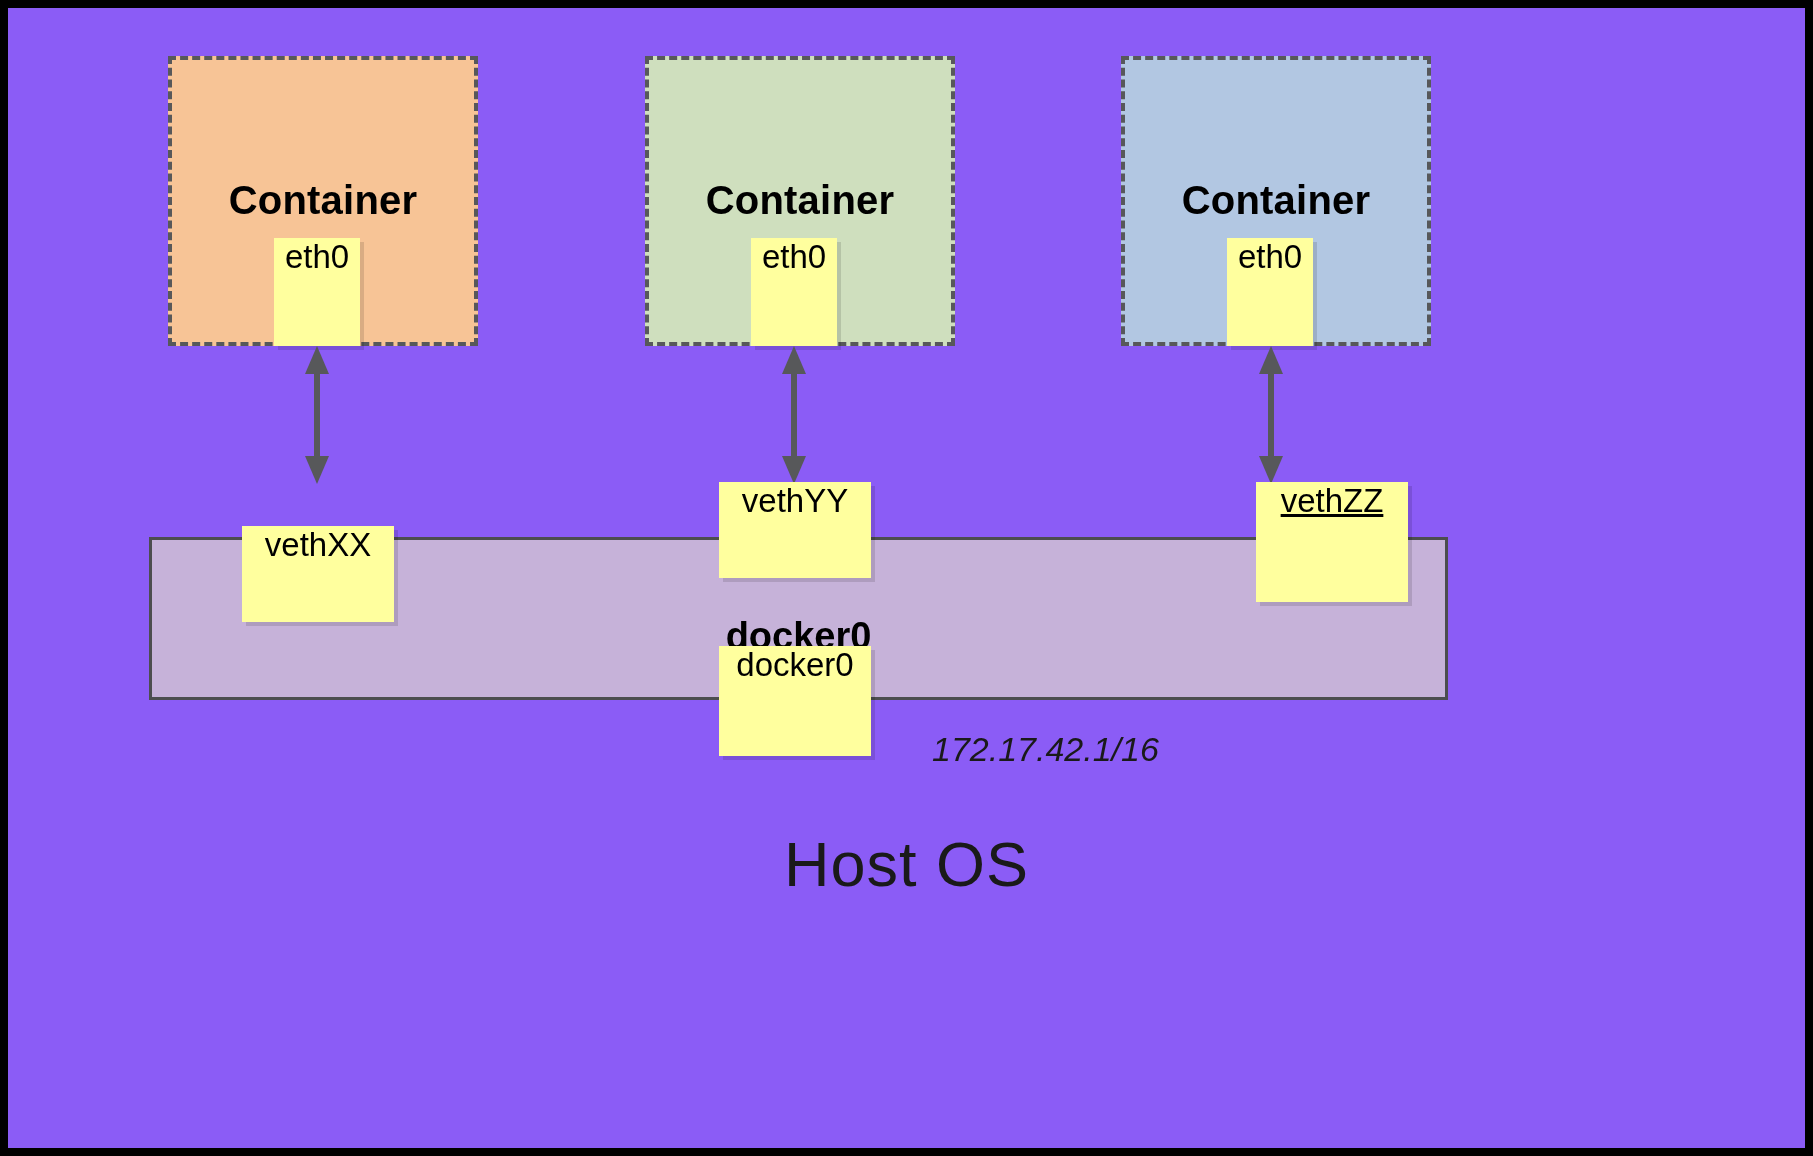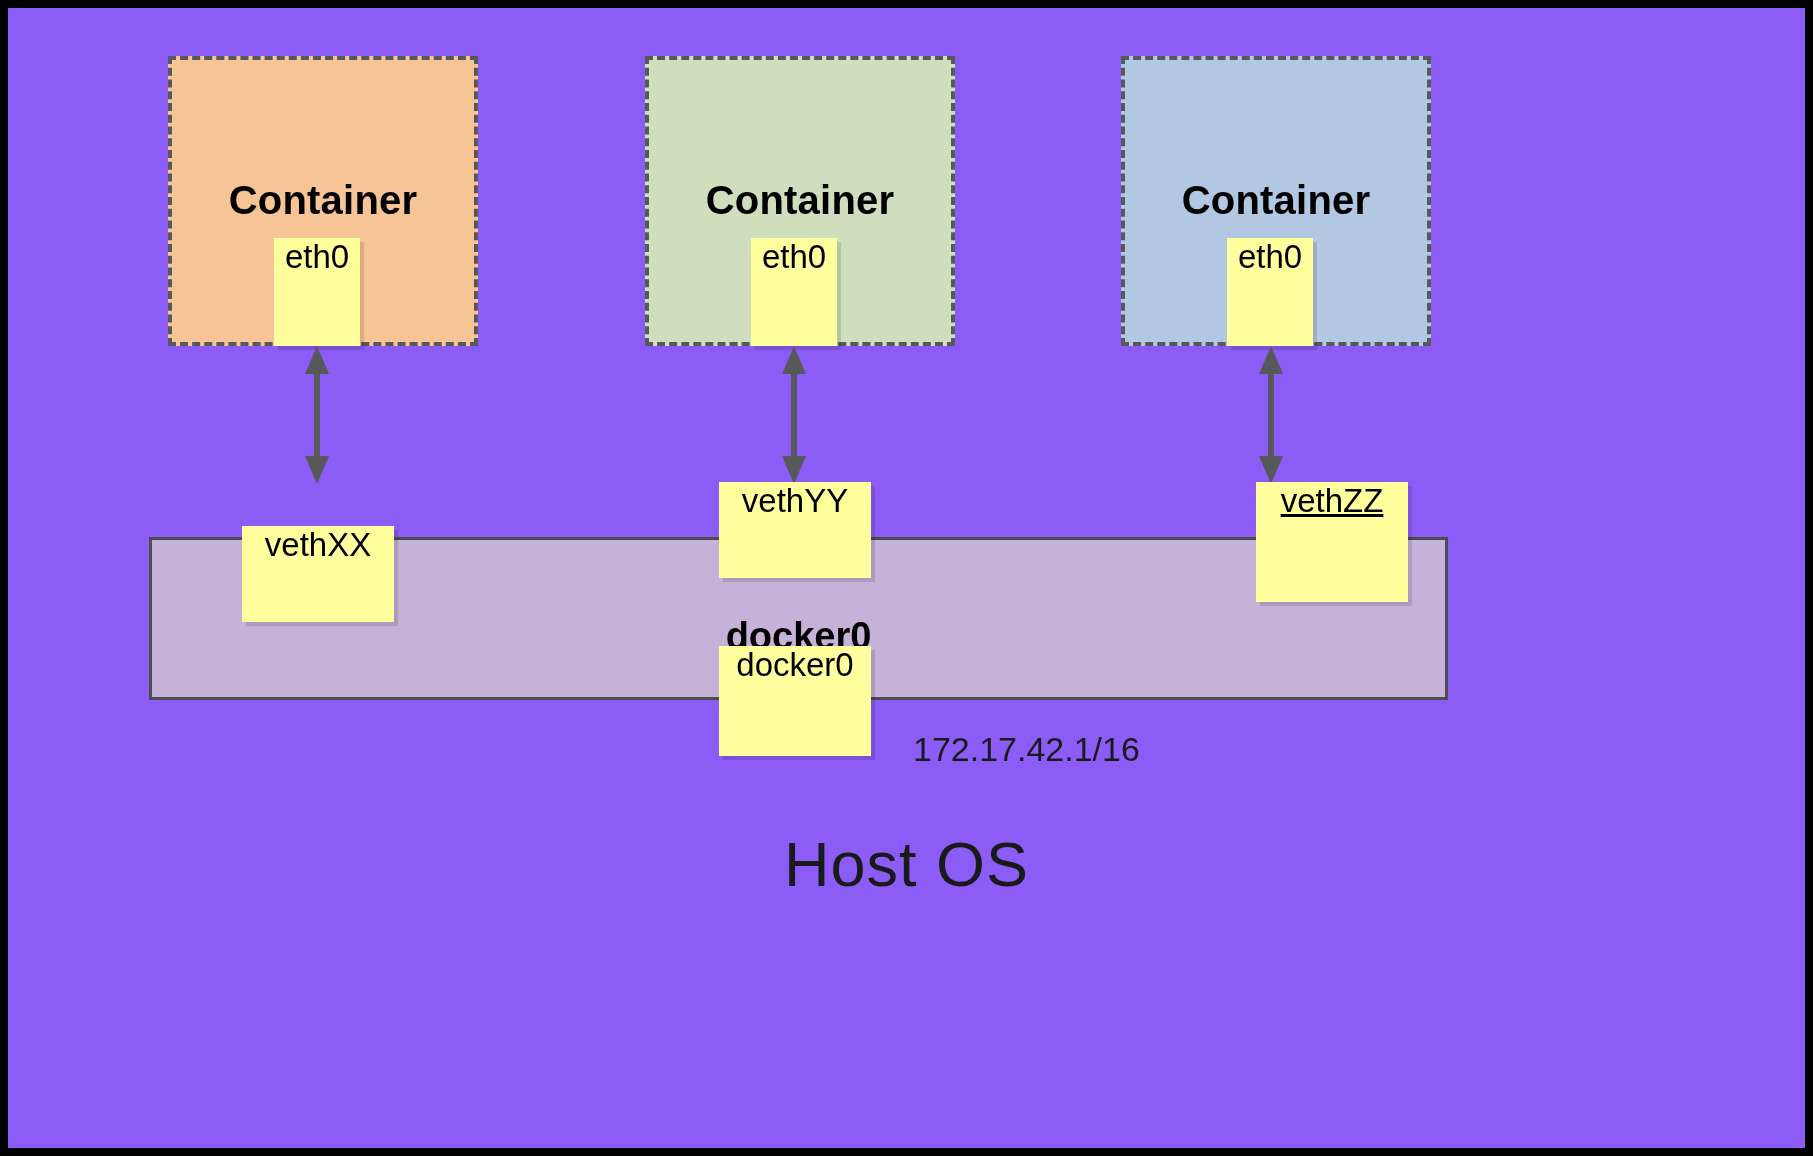--- a/index.html
+++ b/index.html
@@ -150,18 +150,18 @@
       <span>vethYY</span>
     </div>
     <div class="note" style="left:1248px; top:474px; width:152px; height:120px;text-decoration:underline;">
       <span>vethZZ</span>
     </div>
 
     <div class="note" style="left:711px; top:638px; width:152px; height:110px;">
       <span>docker0</span>
     </div>
 
-    <div class="plain-label" id="ip-label" style="left:905px; top:722px;">172.17.42.1/16</div>
+    <div class="plain-label" id="ip-label" style="left:924px; top:722px;font-style:italic;">172.17.42.1/16</div>
 
     <div class="plain-label" id="host-os" style="left:0; right:0; top:820px; width:100%; text-align:center;">Host OS</div>
 
   </div>
 </div>
 
 </body></html>

